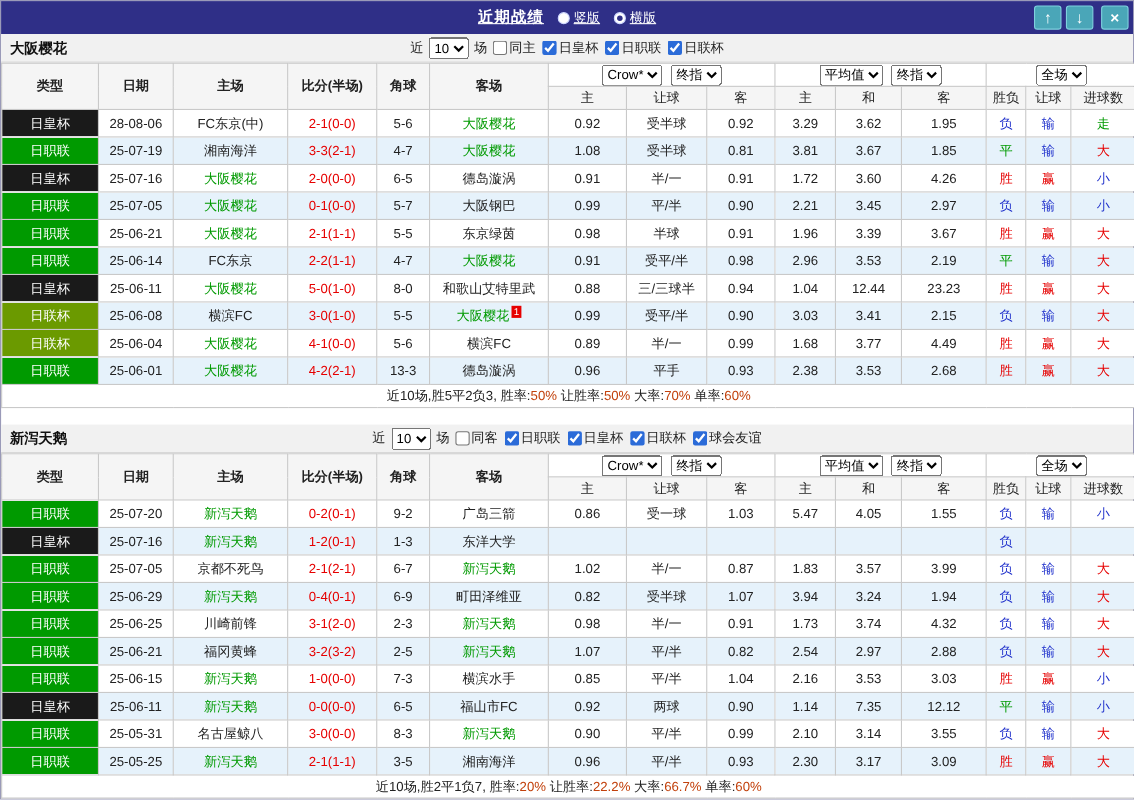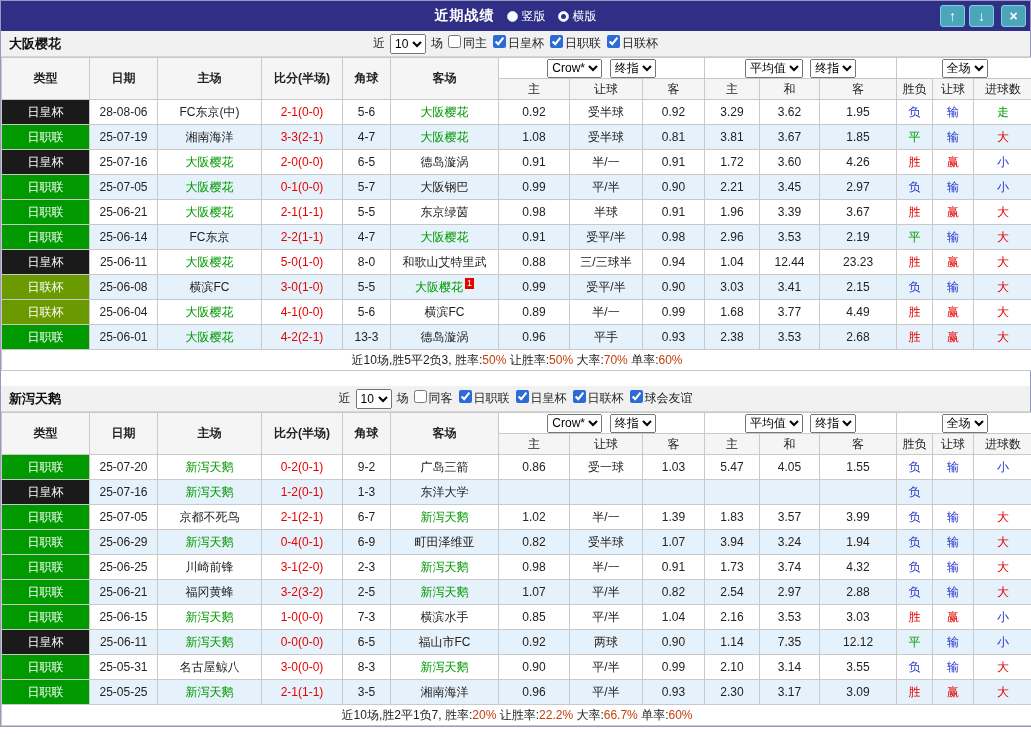--- a/index.html
+++ b/index.html
@@ -13,20 +13,21 @@
   .app { width: 1031px; border: 1px solid #9a9ab8; }
 
   
   .titlebar {
     height: 30px;
     background: #2f2f87;
     color: #fff;
     display: flex;
     align-items: center;
     position: relative;
+    text-decoration: underline;
   }
   .titlebar-center {
     flex: 1;
     display: flex;
     justify-content: center;
     align-items: center;
     gap: 12px;
   }
   .title { font-weight: bold; font-size: 14px; letter-spacing: 1px; }
   .radio-label { display: inline-flex; align-items: center; gap: 4px; cursor: pointer; font-size: 12px; }
@@ -56,21 +57,21 @@
     border-bottom: 1px solid #d5d5d5;
     display: flex; align-items: center;
     position: relative;
   }
   .team-name { position: absolute; left: 8px; font-weight: bold; font-size: 13px; color: #111; }
   .filter {
     flex: 1; display: flex; justify-content: center; align-items: center; gap: 5px;
   }
   .filter select { height: 20px; font-size: 12px; }
   .cbs { display: inline-flex; align-items: center; gap: 6px; }
-  .cbs label { display: inline-flex; align-items: flex-start; gap: 2px; cursor: pointer; }
+  .cbs label { display: inline-flex; align-items: center; gap: 2px; cursor: pointer; }
   input[type=checkbox] { width: 13px; height: 13px; accent-color: #2b6bd8; }
 
   
   table { width: 1031px; border-collapse: collapse; table-layout: fixed; }
   th, td {
     border: 1px solid #c9c9c9;
     text-align: center;
     font-weight: normal;
     font-size: 12px;
     padding: 0 1px;
@@ -473,21 +474,21 @@
           </tr>
           <tr>
             <td class="type" style="background: rgb(0, 154, 0);">日职联</td>
             <td>25-07-05</td>
             <td>京都不死鸟</td>
             <td class="score">2-1(2-1)</td>
             <td>6-7</td>
             <td class="hl">新泻天鹅</td>
             <td>1.02</td>
             <td>半/一</td>
-            <td>1.39</td>
+            <td>0.87</td>
             <td>1.83</td>
             <td>3.57</td>
             <td>3.99</td>
             <td style="color: rgb(34, 51, 204);">负</td>
             <td style="color: rgb(34, 51, 204);">输</td>
             <td style="color: rgb(230, 0, 0);">大</td>
           </tr>
           <tr class="alt">
             <td class="type" style="background: rgb(0, 154, 0);">日职联</td>
             <td>25-06-29</td>

